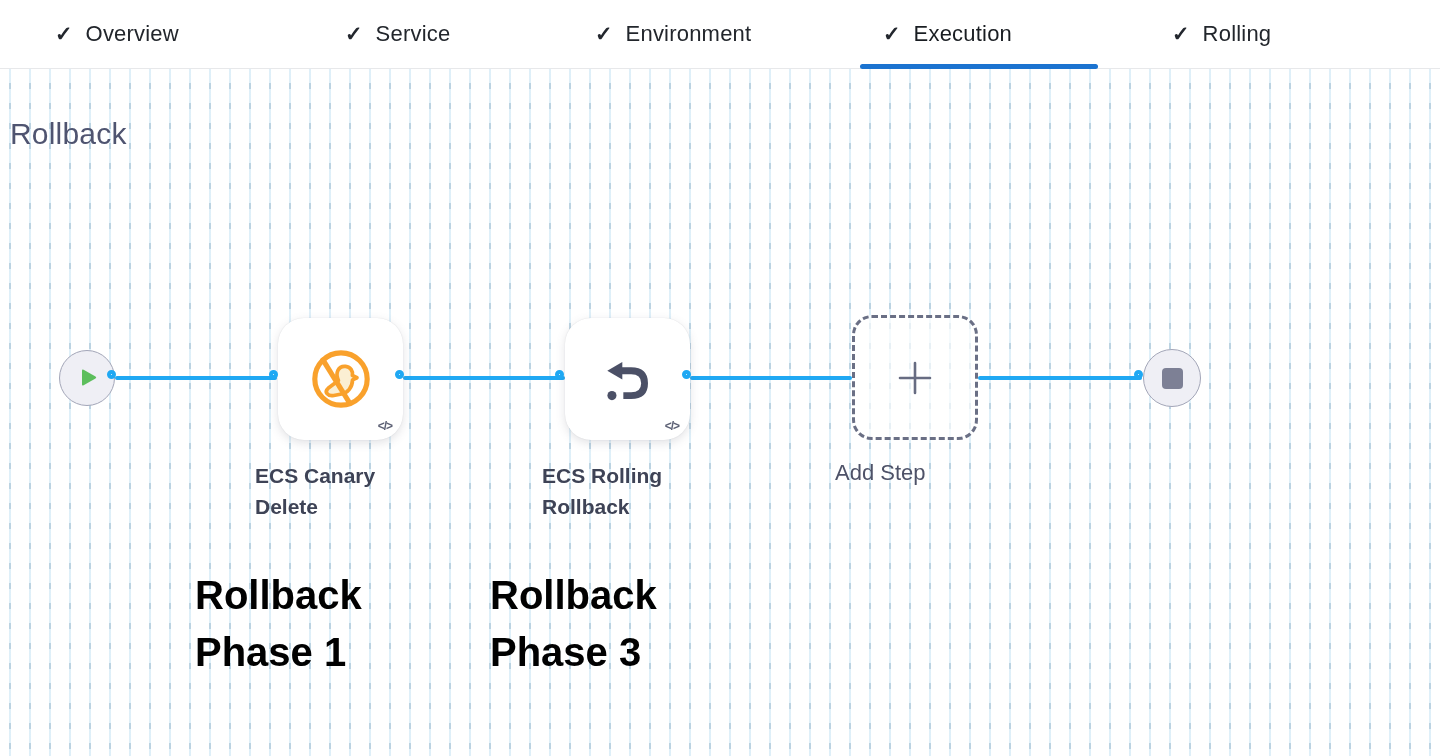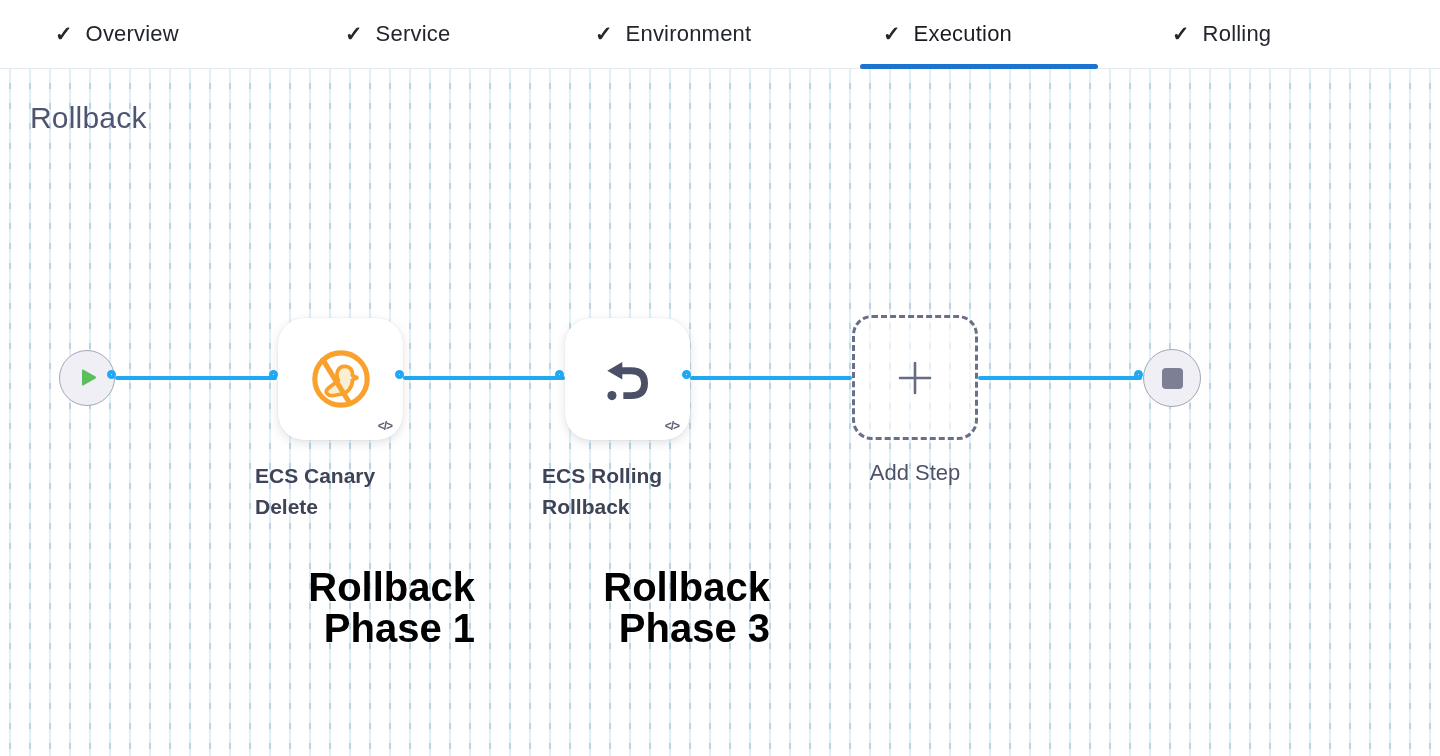--- a/index.html
+++ b/index.html
@@ -18,21 +18,21 @@
   
   .canvas {
     position:absolute; left:0; top:69px; width:1440px; height:687px;
     background-color:#c6d1da;
     background-image:
       repeating-linear-gradient(90deg, transparent 0 9px, rgba(170,214,238,0.38) 9px 11px, transparent 11px 20px),
       repeating-linear-gradient(90deg, #ffffff 0 9px, transparent 9px 11px, #ffffff 11px 20px),
       repeating-linear-gradient(0deg,  #ffffff 0 7px, transparent 7px 13px, #ffffff 13px 20px);
   }
 
-  .canvas-heading { position:absolute; left:10px; top:32px; font-size:30px; font-weight:500; color:#4f5470; letter-spacing:0.2px;margin-left:20px; }
+  .canvas-heading { position:absolute; left:10px; top:48px; font-size:30px; font-weight:500; color:#4f5470; letter-spacing:0.2px; }
 
   
   .connector { position:absolute; top:307px; height:4px; background:#1fa8f3; border-radius:2px; z-index:1; }
   .port { position:absolute; top:301px; width:9px; height:9px; background:#fff; border:4px solid #1fa8f3; border-radius:50%; z-index:4; }
 
   
   .terminal { position:absolute; border-radius:50%; background:#efeff5; border:1.5px solid #a3a6b8; display:flex; align-items:center; justify-content:center; z-index:2; cursor:pointer; }
   .terminal.start { left:59px; top:281px; width:56px; height:56px; }
   .terminal.end { left:1143px; top:280px; width:58px; height:58px; }
   .stop-square { width:21px; height:21px; background:#7d8095; border-radius:4px; }
@@ -45,23 +45,23 @@
   .step-node.n2 { left:565px; }
   .code-badge { position:absolute; right:11px; bottom:7px; font-size:12px; font-weight:700; color:#5d6175; letter-spacing:-1px; }
 
   .add-step { position:absolute; left:852px; top:246px; width:126px; height:125px; background:rgba(255,255,255,0.65);
     border:3px dashed #6a6f85; border-radius:20px; display:flex; align-items:center; justify-content:center; z-index:2; cursor:pointer; }
 
   
   .step-label { position:absolute; top:391px; width:170px; font-size:21px; line-height:31px; font-weight:600; color:#3e4356; z-index:2; }
   .step-label.l1 { left:255px; }
   .step-label.l2 { left:542px; }
-  .add-step-label { position:absolute; top:391px; left:835px; width:160px; text-align:center; font-size:22px; font-weight:500; color:#4e5268; z-index:2; }
+  .add-step-label { position:absolute; top:391px; left:835px; width:160px; font-size:22px; font-weight:500; color:#4e5268; z-index:2; }
 
-  .annotation { position:absolute; top:498px; width:280px; text-align:right; font-size:40px; line-height:41px; font-weight:700; color:#010101; z-index:3; }
+  .annotation { position:absolute; top:498px; width:280px; text-align:left; font-size:40px; line-height:57px; font-weight:700; color:#010101; z-index:3; }
   .annotation.a1 { left:195px; }
   .annotation.a2 { left:490px; }
 </style>
 </head>
 <body>
 
 <div class="screen">
 
   <div class="tabbar">
     <div class="tab" style="left:55px">

